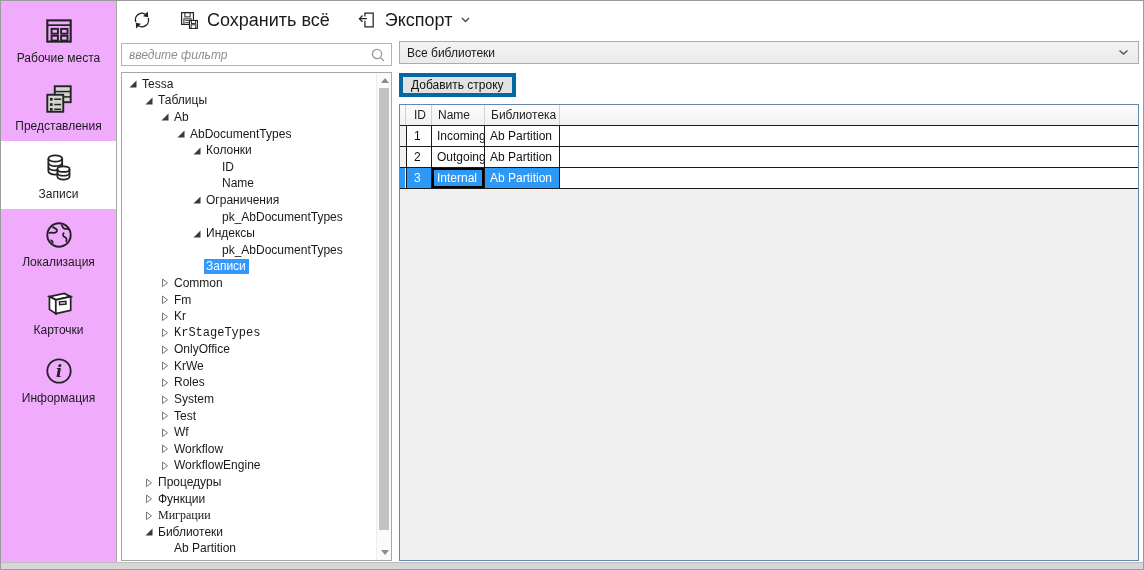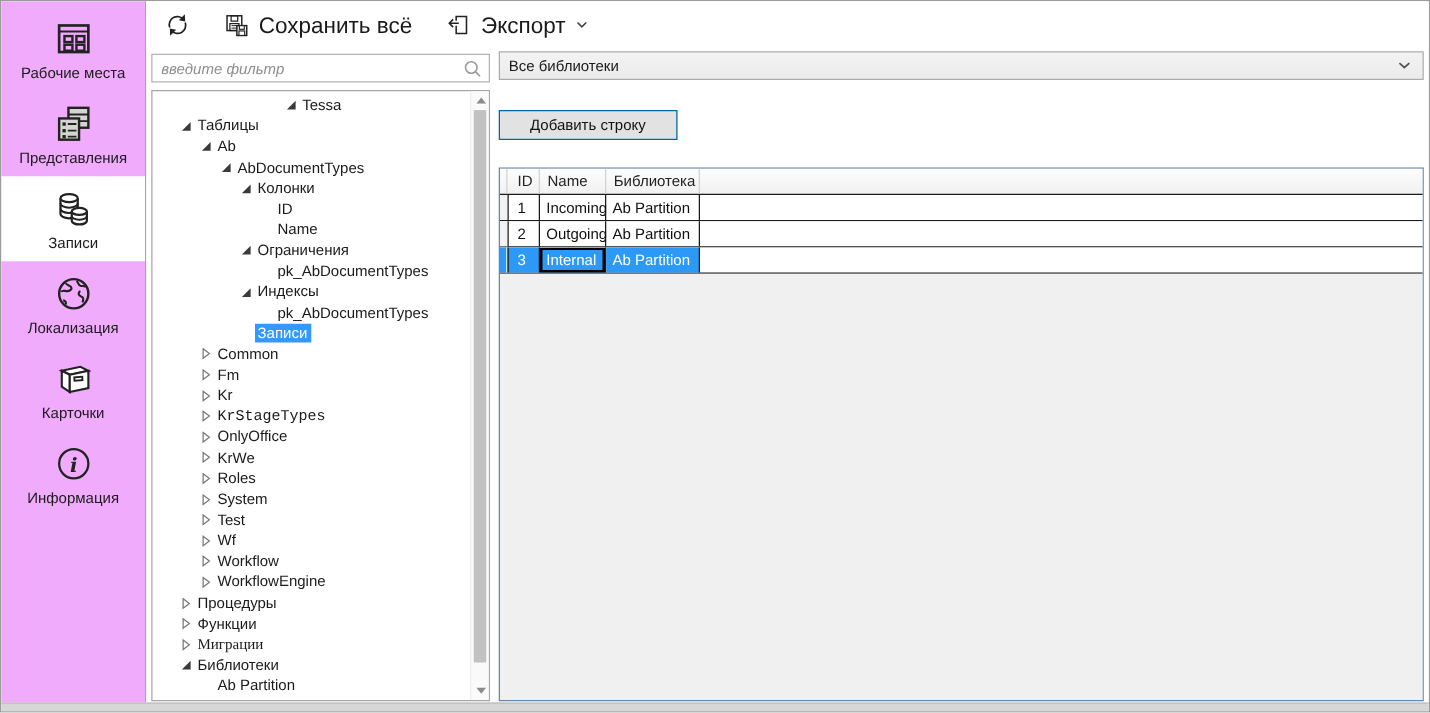--- a/index.html
+++ b/index.html
@@ -65,32 +65,32 @@
   .vscroll {
     position: absolute; top: 0; right: 0; bottom: 0; width: 15px;
     background: #fafafa; border-left: 1px solid #ededed;
   }
   .vs-arrow { position: absolute; left: 0; width: 15px; height: 15px; display: flex; align-items: center; justify-content: center; color: #8b8b8b; font-size: 8px; }
   .vs-arrow.up { top: 0; }
   .vs-arrow.down { bottom: 0; }
   .vs-thumb { position: absolute; left: 2px; right: 2px; top: 15px; height: 442px; background: #c2c2c2; }
 
   
-  .right-col { flex: 1; display: flex; flex-direction: column; min-width: 0; min-height: 0; gap: 15px; }
+  .right-col { flex: 1; display: flex; flex-direction: column; min-width: 0; min-height: 0; }
   .combo {
     height: 23px; margin-top: 2px; flex: none;
     border: 1px solid #ababab; background: linear-gradient(#f3f3f3, #ebebeb);
     display: flex; align-items: center; padding: 0 9px 0 7px; font-size: 12px; color: #1a1a1a;
   }
   .combo .combo-value { flex: 1; }
   .add-row-btn {
     margin-top: 9px; flex: none; align-self: flex-start;
-    height: 24px; padding: 0 24px; font-size: 12px; color: #111;
+    height: 24px; padding: 0 8px; font-size: 12px; color: #111;
     font-family: "Liberation Sans", sans-serif;
-    background: #e2e2e2; border: 1px solid #0369a1; cursor: default;
+    background: #e2e2e2; border: 4px solid #0369a1; cursor: default;
   }
 
   .grid { margin-top: 7px; margin-bottom: 1px; flex: 1; border: 1px solid #6488ac; background: #f0f0f0; display: flex; flex-direction: column; min-height: 0; }
   .g-header, .g-row { display: grid; grid-template-columns: 6px 26px 53px 75px 1fr; flex: none; }
   .g-header { height: 21px; background: linear-gradient(#fdfdfd, #f1f1f1); border-bottom: 1px solid #1a1a1a; }
   .g-hcell { display: flex; align-items: center; font-size: 12px; color: #222; border-right: 1px solid #d2d2d2; padding-left: 6px; }
   .g-hcell.strip { padding: 0; }
   .g-hcell.id { padding-left: 8px; }
   .g-hcell.filler { border-right: none; }
   .g-row { height: 21px; background: #fff; border-bottom: 1px solid #1a1a1a; }
@@ -240,21 +240,21 @@
             <input type="text" placeholder="введите фильтр" style="">
             <span>
               <svg width="16" height="16" viewBox="0 0 16 16">
                 <circle cx="7" cy="7" r="4.6" fill="none" stroke="#9a9a9a" stroke-width="1.3"></circle>
                 <line x1="10.5" y1="10.5" x2="14" y2="14" stroke="#9a9a9a" stroke-width="1.3"></line>
               </svg>
             </span>
           </div>
           <div class="tree-panel">
             <div class="tree" id="tree">
-                <div class="tree-row" style="padding-left: 4px; justify-content: center;">
+                <div class="tree-row" style="padding-left: 4px;">
                   <span class="twisty">
                     <svg width="10" height="10" viewBox="0 0 10 10">
                       <path d="M8.5 1.5 V8.5 H1.5 Z" fill="#3a3a3a"></path>
                     </svg>
                   </span>
                   <span class="tlabel">Tessa</span>
                 </div>
                 <div class="tree-row" style="padding-left: 20px;">
                   <span class="twisty">
                     <svg width="10" height="10" viewBox="0 0 10 10">

